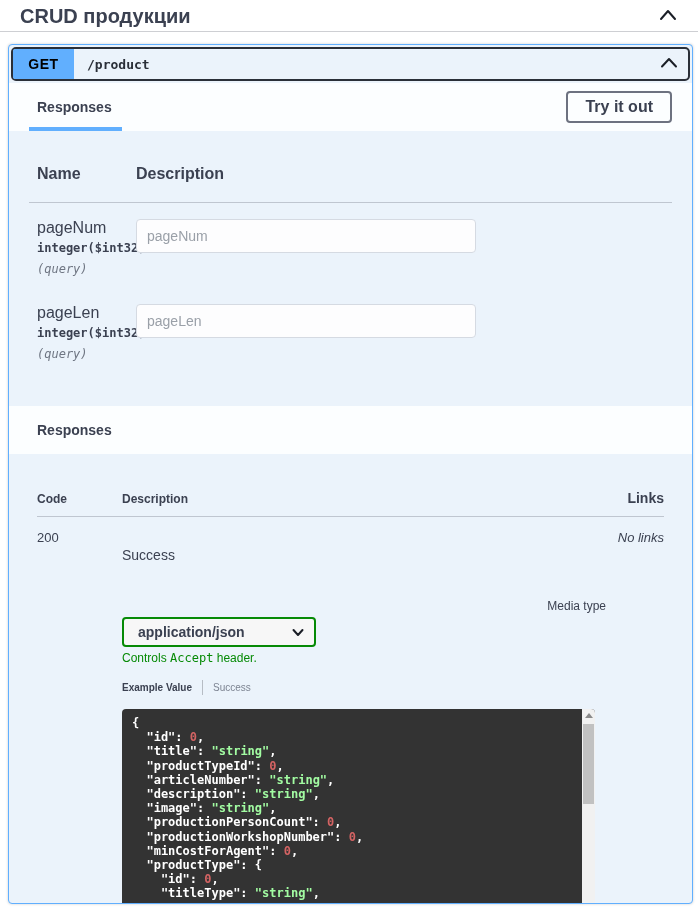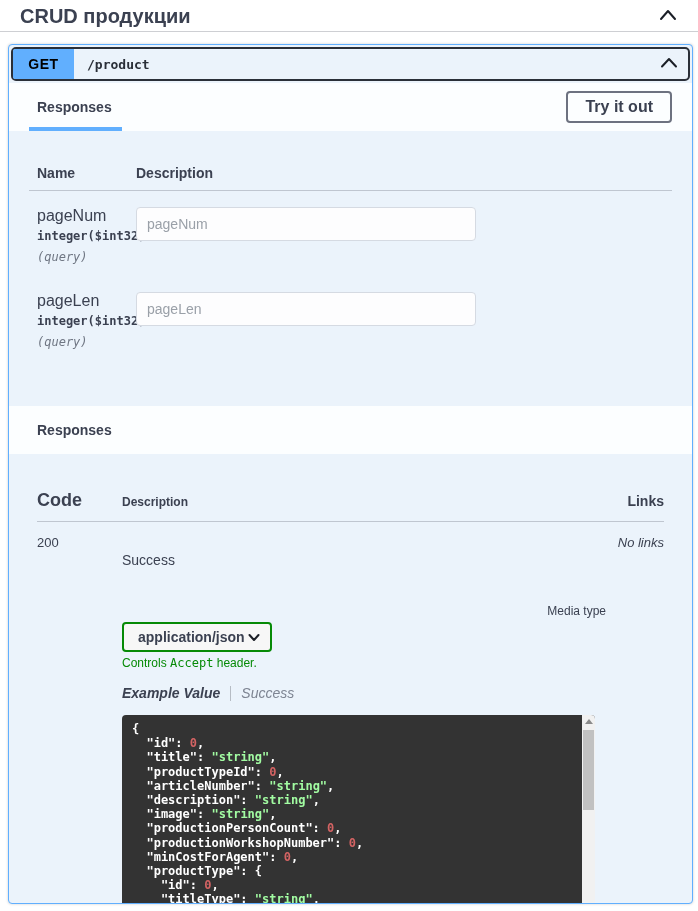--- a/index.html
+++ b/index.html
@@ -60,22 +60,22 @@
   .tab-underline span{font-size:14px;font-weight:bold;}
   .plain-bar-title{font-size:14px;font-weight:bold;padding-left:8px;}
   .try-btn{
     background:transparent;border:2px solid #6d7280;border-radius:4px;
     color:var(--text-dark);font-family:inherit;
     font-size:16px;font-weight:bold;padding:5px 17px;cursor:pointer;
   }
   
   .params-area{height:275px;padding:20px 20px 0 20px;}
   .params-head{
-    display:flex;font-size:14px;font-weight:bold;
-    padding:14px 0 9px 0;border-bottom:1px solid rgba(59,65,81,.25);
+    display:flex;font-size:16px;font-weight:bold;
+    padding:14px 0 19px 0;border-bottom:1px solid rgba(59,65,81,.25);
   }
   .col-name{width:107px;padding-left:8px;}
   .param-row{display:flex;padding:16px 0 12px 0;}
   .param-meta{width:107px;padding-left:8px;}
   .param-name{font-size:16px;line-height:18px;}
   .param-type{
     font-family:"DejaVu Sans Mono","Liberation Mono",monospace;
     font-weight:bold;font-size:12px;margin-top:4px;
   }
   .param-in{
@@ -86,40 +86,40 @@
     width:340px;height:34px;border:1px solid #d5dae2;border-radius:4px;
     background:#fdfdfe;padding:0 10px;font-family:inherit;font-size:14px;color:var(--text-dark);
   }
   .param-input::placeholder{color:#9aa0a8;}
   
   .responses-area{padding:20px 28px 0 28px;}
   .resp-head{
     display:flex;align-items:baseline;
     padding:16px 0 10px 0;border-bottom:1px solid rgba(59,65,81,.25);
   }
-  .resp-head .h-code{width:85px;font-size:18px;font-weight:bold;}
+  .resp-head .h-code{width:85px;font-size:12px;font-weight:bold;}
   .resp-head .h-desc{flex:1;font-size:12px;font-weight:bold;}
   .resp-head .h-links{width:58px;font-size:14px;font-weight:bold;text-align:right;}
   .resp-row{display:flex;padding-top:13px;}
   .r-code{width:85px;font-size:13px;}
   .r-desc{flex:1;}
   .r-links{width:58px;font-size:13px;font-style:italic;text-align:right;white-space:nowrap;}
   .r-success{font-size:14px;margin-top:17px;}
   
   .media-label{font-size:12px;margin-top:36px;text-align:right;}
   .media-select{
-    margin-top:4px;width:150px;height:30px;
+    margin-top:4px;width:194px;height:30px;
     border:2px solid var(--accept-green);border-radius:4px;background:#f7f7f7;
     display:flex;align-items:center;justify-content:space-between;
     padding:0 10px 0 14px;font-size:14px;font-weight:bold;cursor:pointer;
   }
   .accept-note{font-size:12px;color:var(--accept-green);margin-top:4px;}
   .accept-note code{font-family:"DejaVu Sans Mono","Liberation Mono",monospace;font-size:12px;}
   
-  .example-tabs{margin-top:15px;display:flex;align-items:center;font-size:14px;font-style:italic;}
+  .example-tabs{margin-top:15px;display:flex;align-items:center;font-size:10px;}
   .tab-active{font-weight:bold;color:var(--text-dark);cursor:pointer;}
   .tab-sep{width:1px;height:15px;background:#b6bcc4;margin:0 10px;}
   .tab-inactive{color:#7d8492;cursor:pointer;}
   
   .code-block{
     position:relative;margin-top:14px;width:473px;height:230px;
     background:var(--code-bg);border-radius:4px;overflow:hidden;
   }
   .code-pre{
     margin:0;padding:7px 24px 8px 10px;

